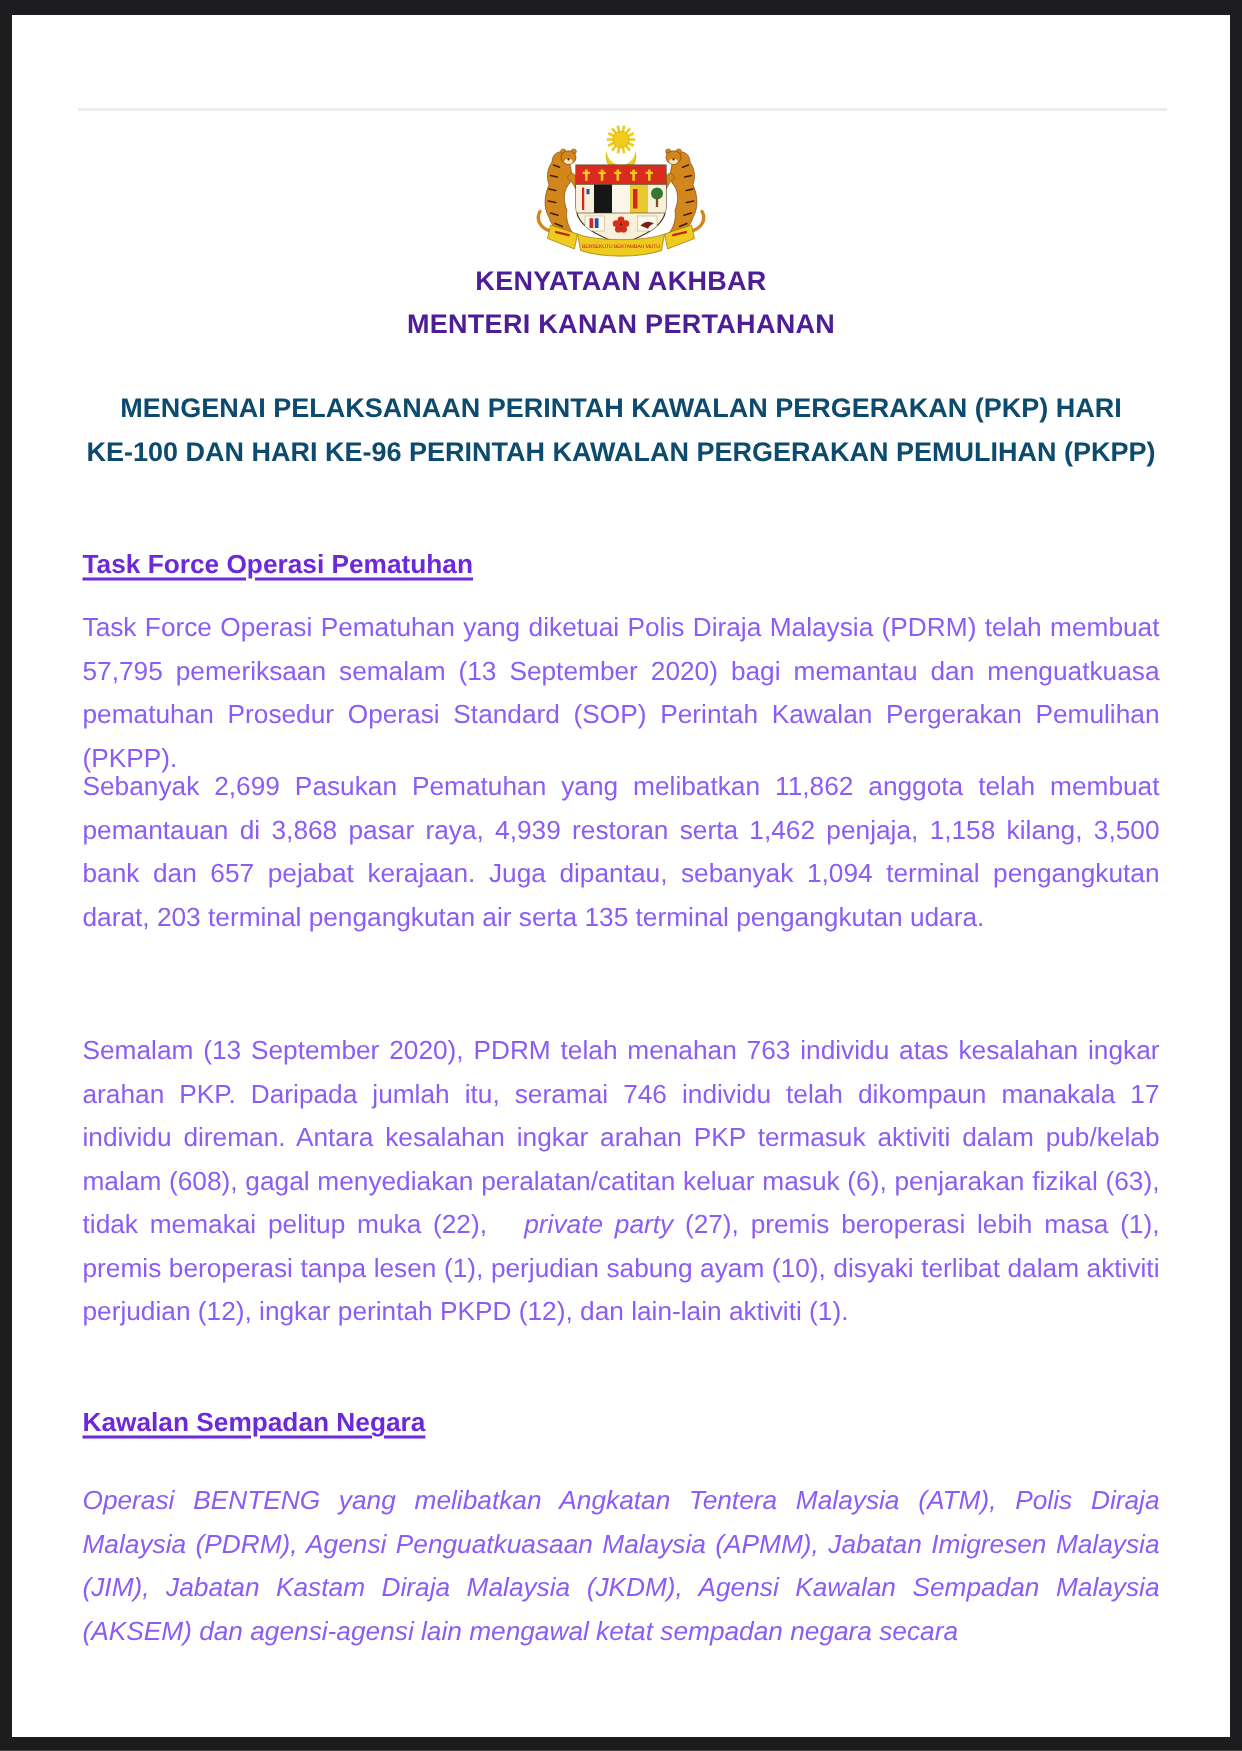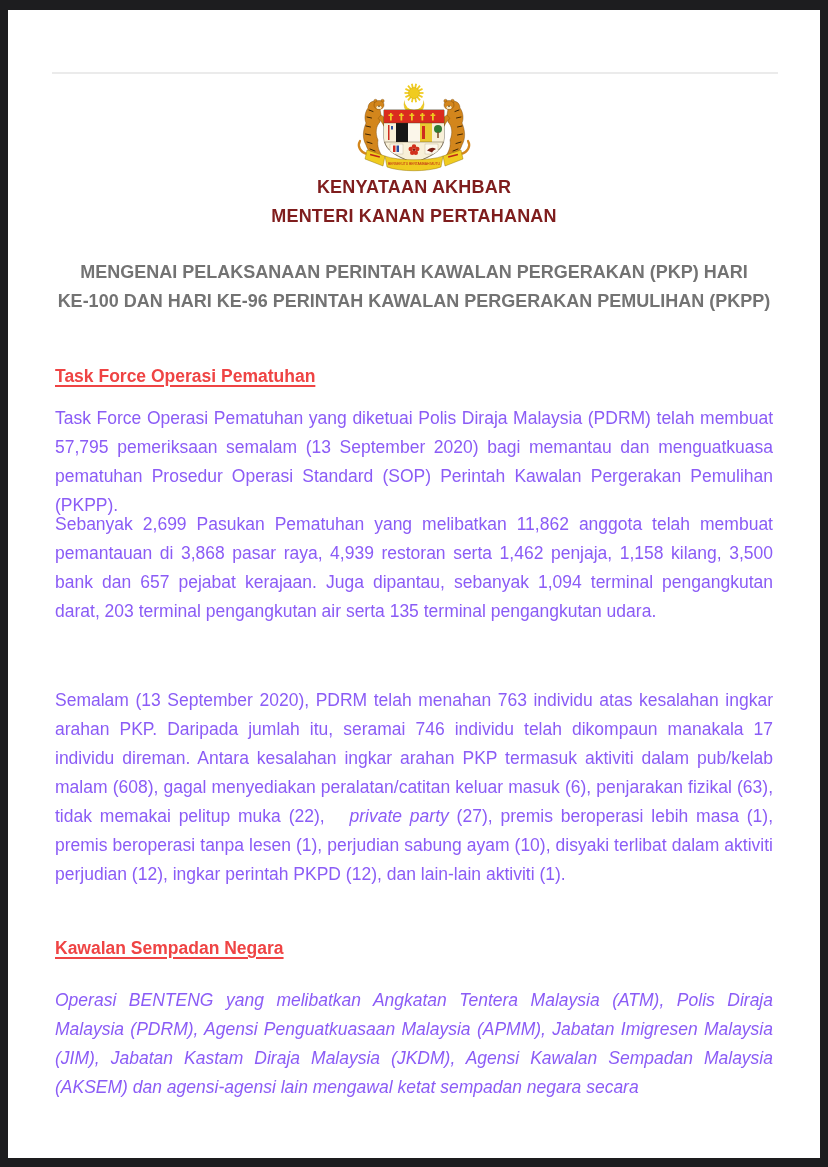--- a/index.html
+++ b/index.html
@@ -28,44 +28,44 @@
     width:124px;height:92px;
   }
   .crest svg{display:block;width:124px;height:92px;}
   .org-line{
     position:absolute;
     left:0;width:812px;
     text-align:center;
     font-weight:bold;
     font-size:18px;
     line-height:22px;
-    color:#7f1d1d;
+    color:#4c1d95;
     letter-spacing:.2px;
     white-space:nowrap;
   }
   .org1{top:166px;}
   .org2{top:195px;}
   .doc-title{
     position:absolute;
     left:0;width:812px;
     text-align:center;
     font-weight:bold;
     font-size:18px;
     line-height:22px;
-    color:#737373;
+    color:#0c4a6e;
     white-space:nowrap;
   }
   .title1{top:251px;}
   .title2{top:280px;}
   .sec-heading{
     position:absolute;
     left:47px;
     font-weight:bold;
     font-size:17.5px;
-    color:#ef4444;
+    color:#6d28d9;
     text-decoration:underline;
     text-decoration-thickness:1.5px;
     text-underline-offset:3px;
     white-space:nowrap;
   }
   .h1{top:356px;}
   .h2{top:908px;margin-top:20px;}
   .para{
     position:absolute;
     left:47px;

